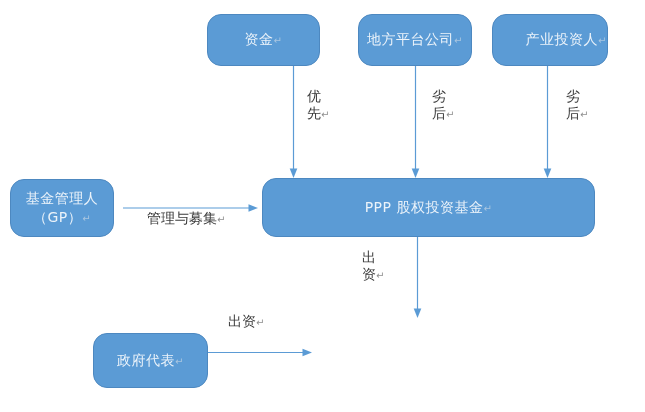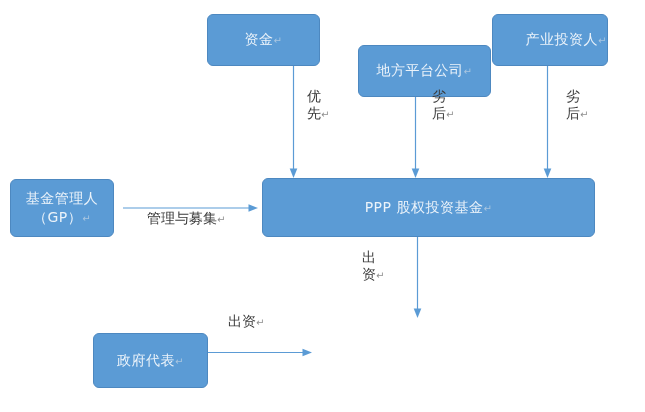--- a/index.html
+++ b/index.html
@@ -7,21 +7,21 @@
   body { font-family:"DejaVu Sans", sans-serif; }
   .canvas {
     position:relative; width:645px; height:412px;
     background:#ffffff; overflow:hidden;
   }
   .arrow-layer { position:absolute; left:0; top:0; width:645px; height:412px; }
   .node {
     position:absolute;
     background:#5b9bd5;
     border:1.5px solid #4d88c0;
-    border-radius:6px;
+    border-radius:14px;
     display:flex; flex-direction:column;
     align-items:center; justify-content:center;
     color:rgba(255,255,255,0.88);
     font-size:14px;
     letter-spacing:0.5px;
     line-height:19px;
     text-align:center;
   }
   .elabel {
     position:absolute;
@@ -74,21 +74,21 @@
       </g>
     </g>
   </svg>
 
   <div class="node" style="left:207px; top:14px; width:113px; height:52px;">
     <div>
       <span>资金</span><span class="pilcrow light">↵</span>
     </div>
   </div>
 
-  <div class="node" style="left:358px; top:14px; width:133px; height:52px;margin-top:31px;">
+  <div class="node" style="left:358px; top:14px; width:114px; height:52px;">
     <div>
       <span>地方平台公司</span><span class="pilcrow light">↵</span>
     </div>
   </div>
 
   <div class="node" style="left:492px; top:14px; width:116px; height:52px;align-items:flex-end;">
     <div>
       <span>产业投资人</span><span class="pilcrow light">↵</span>
     </div>
   </div>

